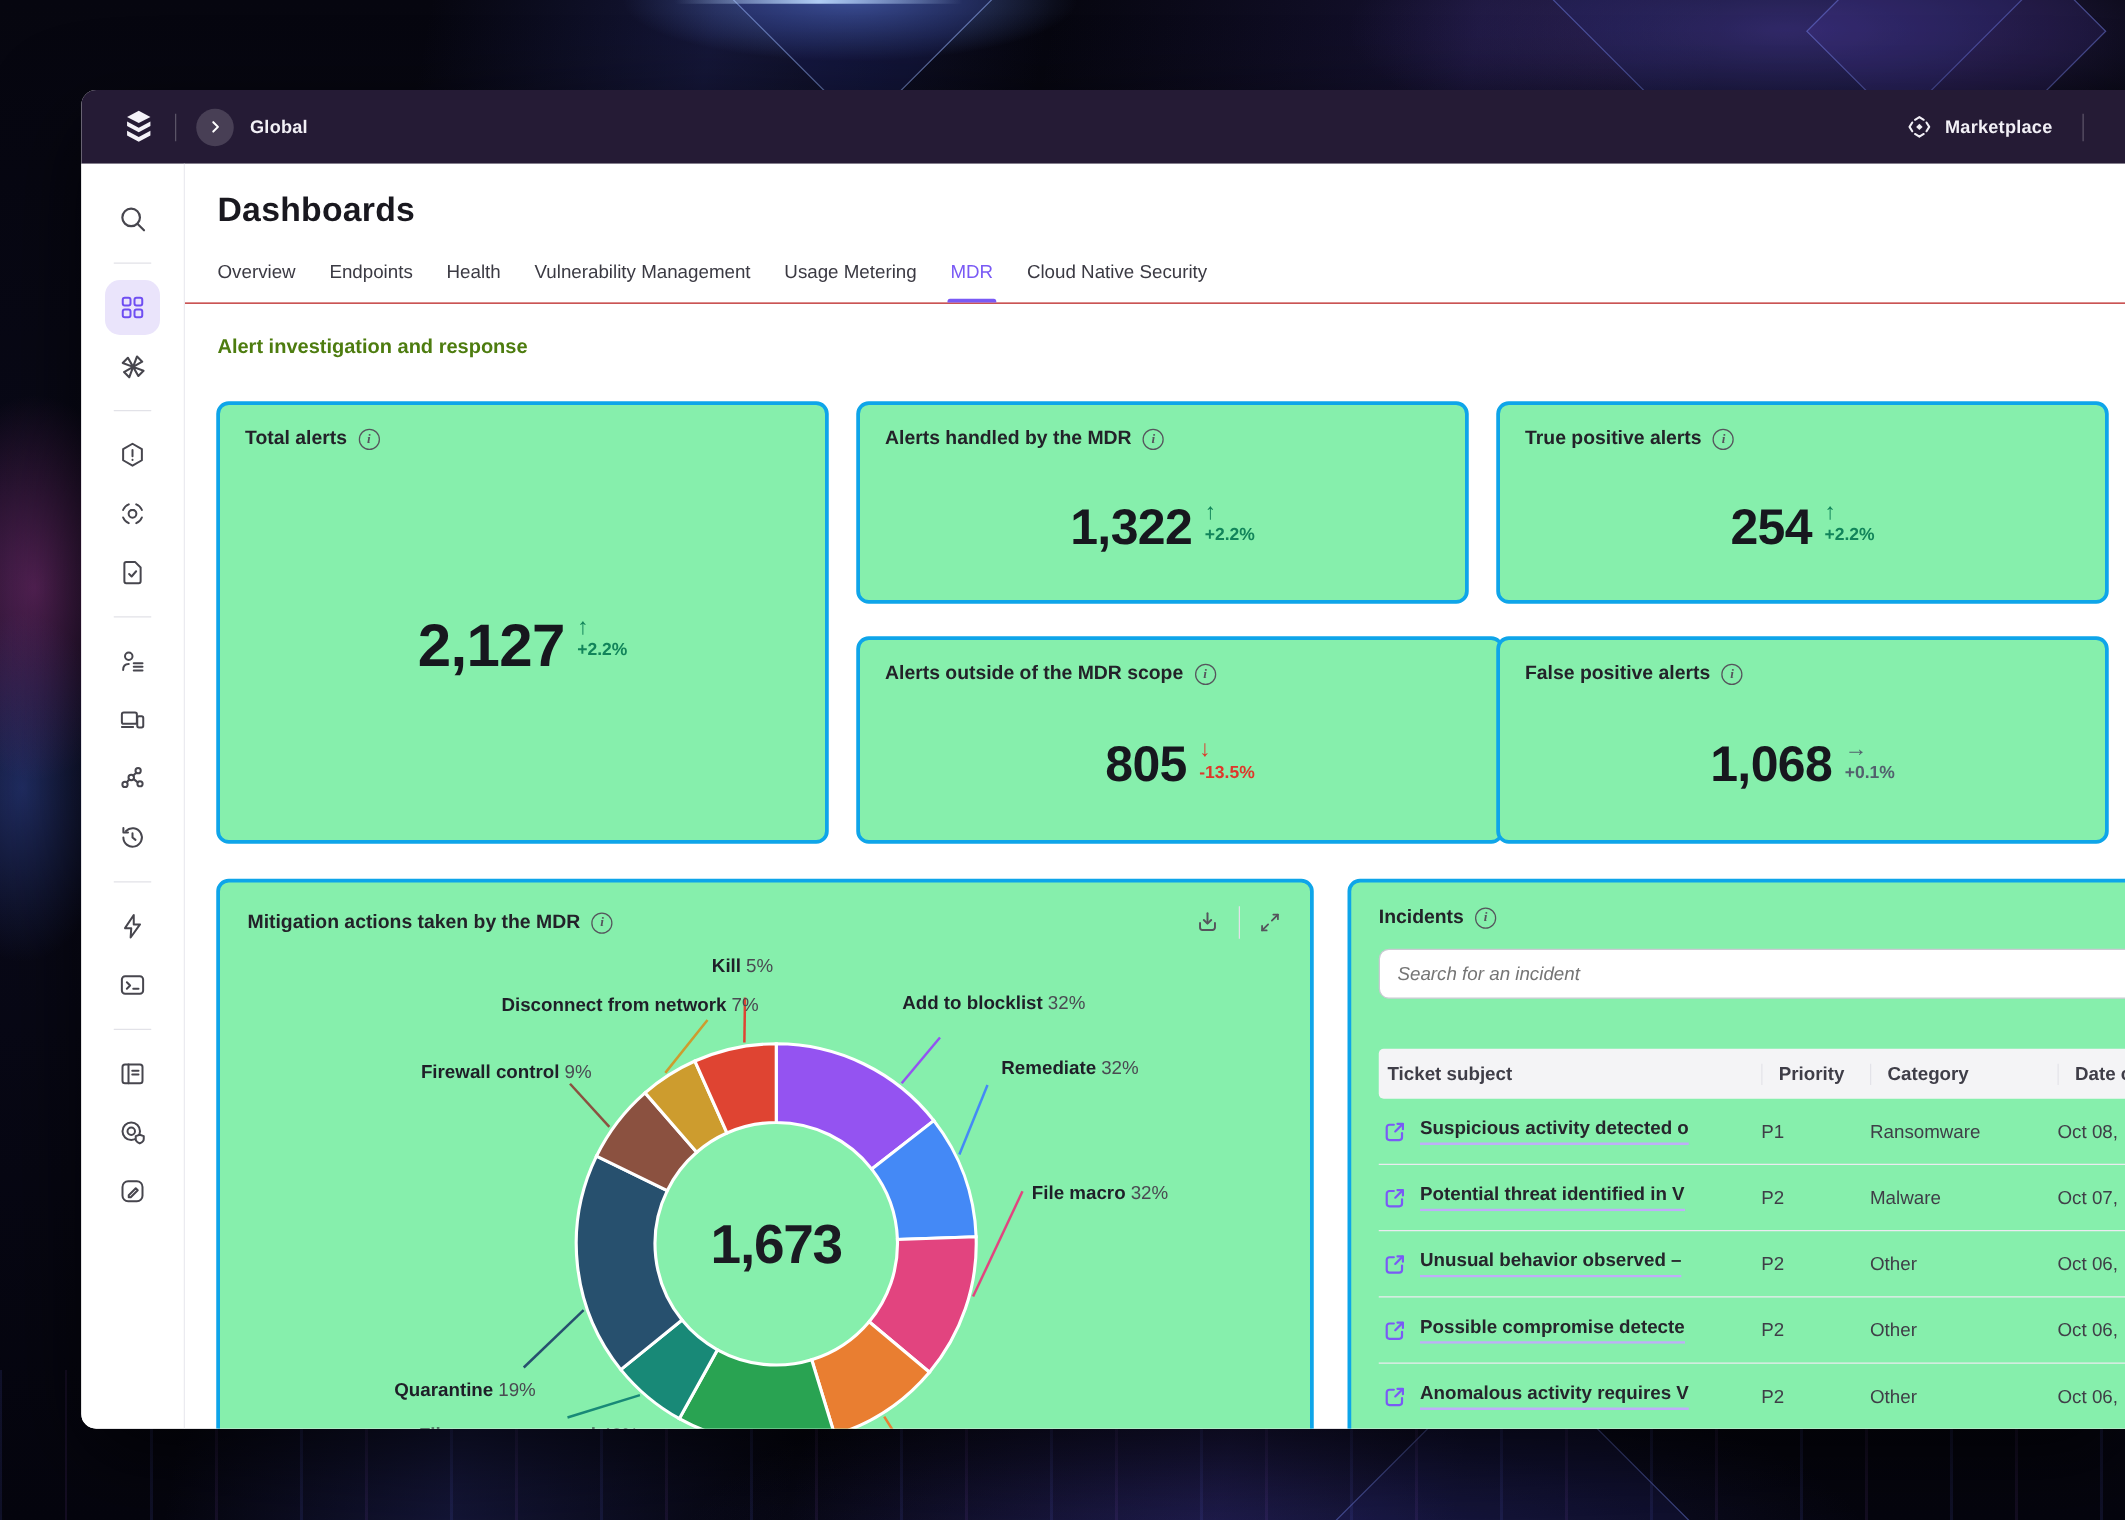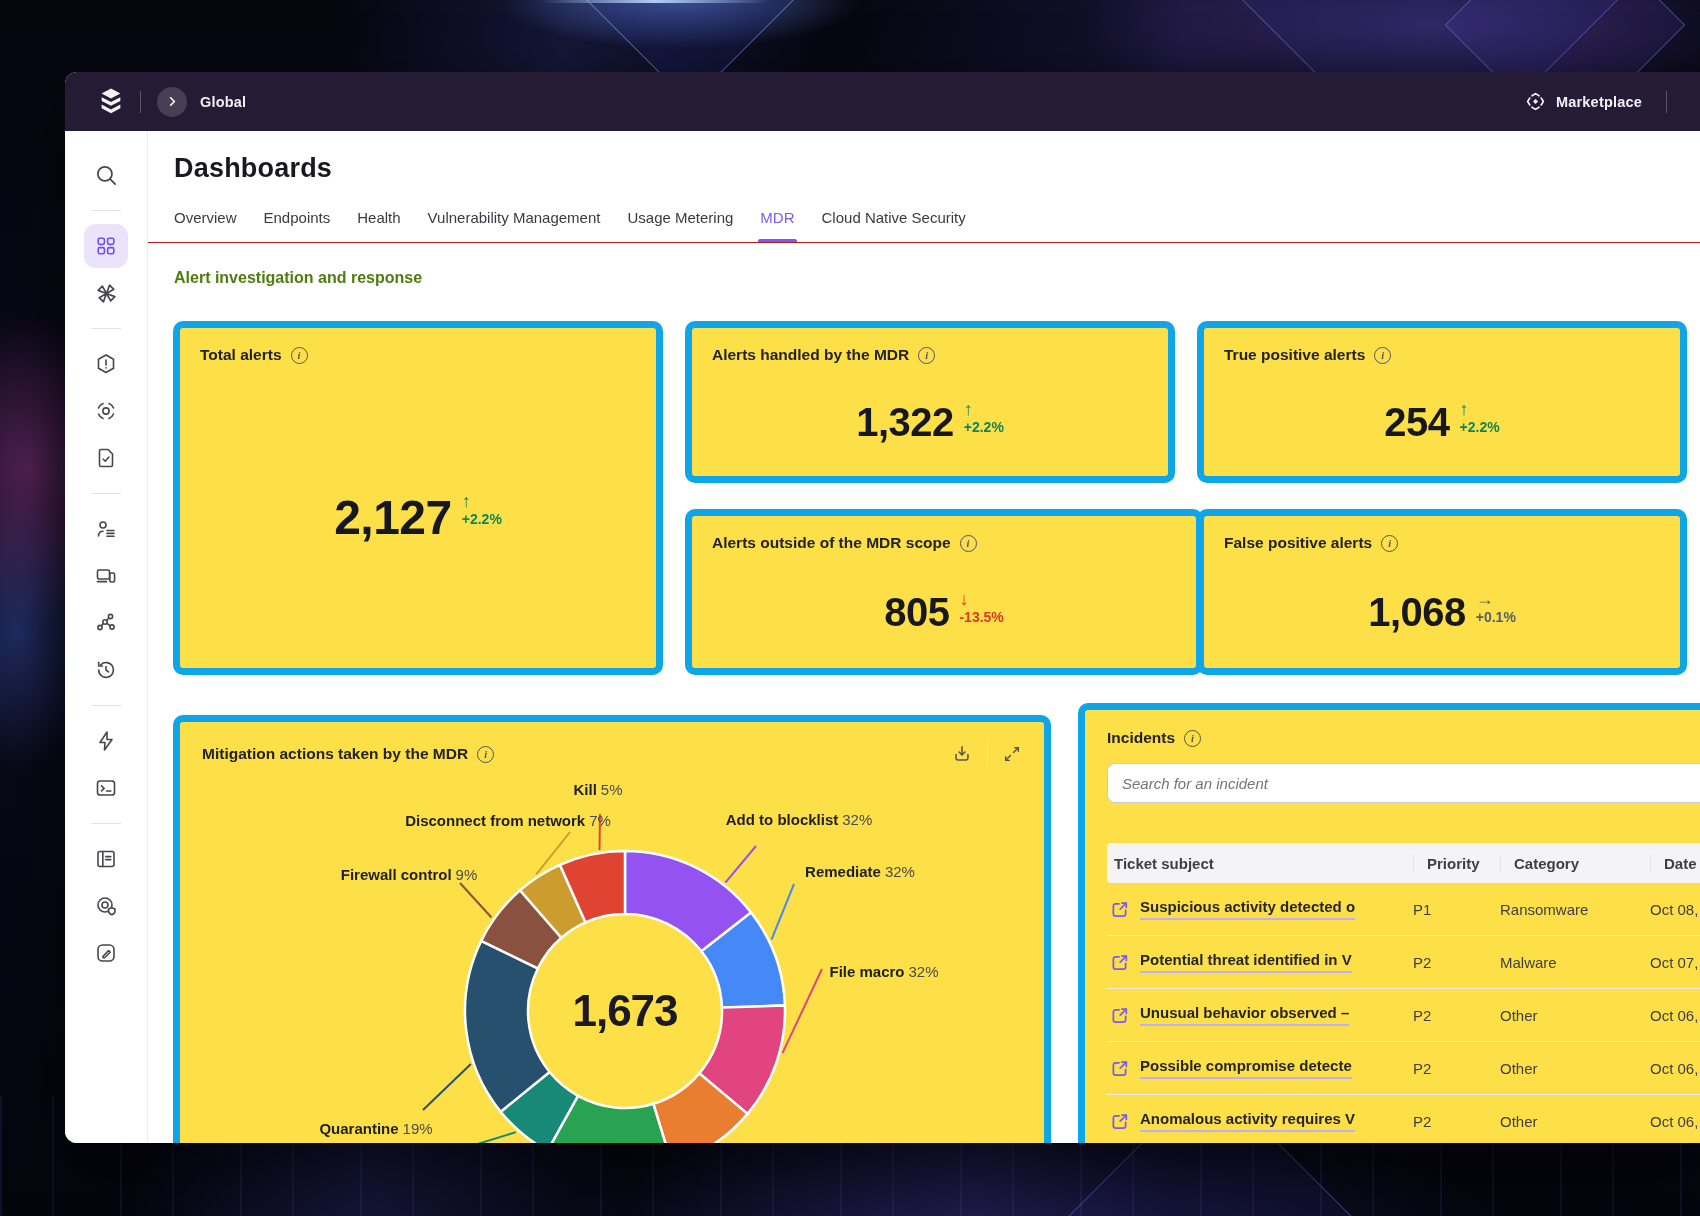--- a/index.html
+++ b/index.html
@@ -58,21 +58,21 @@
   .page-title { position:absolute; left:26px; top:22px; font-size:27px; font-weight:700; color:#19181f; letter-spacing:.2px; }
   .tabs { position:absolute; left:0; right:0; top:78px; padding:0 0 0 26px; display:flex; gap:27px;
           border-bottom:1px solid #b91c1c; height:34px; }
   .tab { font-size:15px; color:#3b3a43; padding-bottom:14px; position:relative; cursor:pointer; white-space:nowrap; }
   .tab.active { color:#7a5af5; font-weight:500; }
   .tab.active::after { content:""; position:absolute; left:-2px; right:-2px; bottom:0; height:3px;
                        background:#7a5af5; border-radius:2px 2px 0 0; }
   .section-title { position:absolute; left:26px; top:138px; font-size:16px; font-weight:700; color:#4d7c0f; }
 
   
-  .card { position:absolute; background:#fde047; border:7px solid #0ea5e9; border-radius:10px; }
+  .card { position:absolute; background:#86efac; border:3px solid #0ea5e9; border-radius:10px; }
   .card-head { display:flex; align-items:center; padding:18px 20px 0; }
   .card-title { font-size:15.5px; font-weight:700; color:#232229; }
   .info-i { width:17px; height:17px; border:1.4px solid #55545c; border-radius:50%; color:#55545c;
             display:inline-flex; align-items:center; justify-content:center; margin-left:9px;
             font:italic 700 10.5px "Liberation Serif","DejaVu Serif",serif; flex:0 0 auto; }
   .stat-body { position:absolute; left:0; right:0; top:40px; bottom:0; display:flex;
                align-items:center; justify-content:center; }
   .stat-row { display:flex; align-items:flex-start; gap:10px; }
   .stat-value { font-size:40px; font-weight:700; color:#17171e; letter-spacing:-.5px; line-height:1; }
   .card.tall .stat-value { font-size:48px; }
@@ -358,21 +358,21 @@
           <div class="stat-row">
         <span class="stat-value">1,068</span>
         <span class="delta trend-flat">
               <span class="arrow">→</span>
               <span class="pct">+0.1%</span>
             </span>
       </div>
         </div>
     </div>
 
-    <div class="card" style="left:25px; top:584px; width:878px; height:480px;">
+    <div class="card" style="left:25px; top:572px; width:878px; height:480px;">
       <div class="panel-head">
         <span class="card-title">Mitigation actions taken by the MDR</span>
         <span class="info-i">i</span>
         <span class="head-tools">
           <span style="display:flex">
             <svg width="22" height="22" viewBox="0 0 24 24">
                 <path d="M12 4 v8.5"></path>
                 <path d="M8.8 9.8 l3.2 3.2 3.2-3.2"></path>
                 <path d="M5.5 12.5 v3.8 a2.2 2.2 0 0 0 2.2 2.2 h8.6 a2.2 2.2 0 0 0 2.2-2.2 v-3.8"></path>
               </svg>

